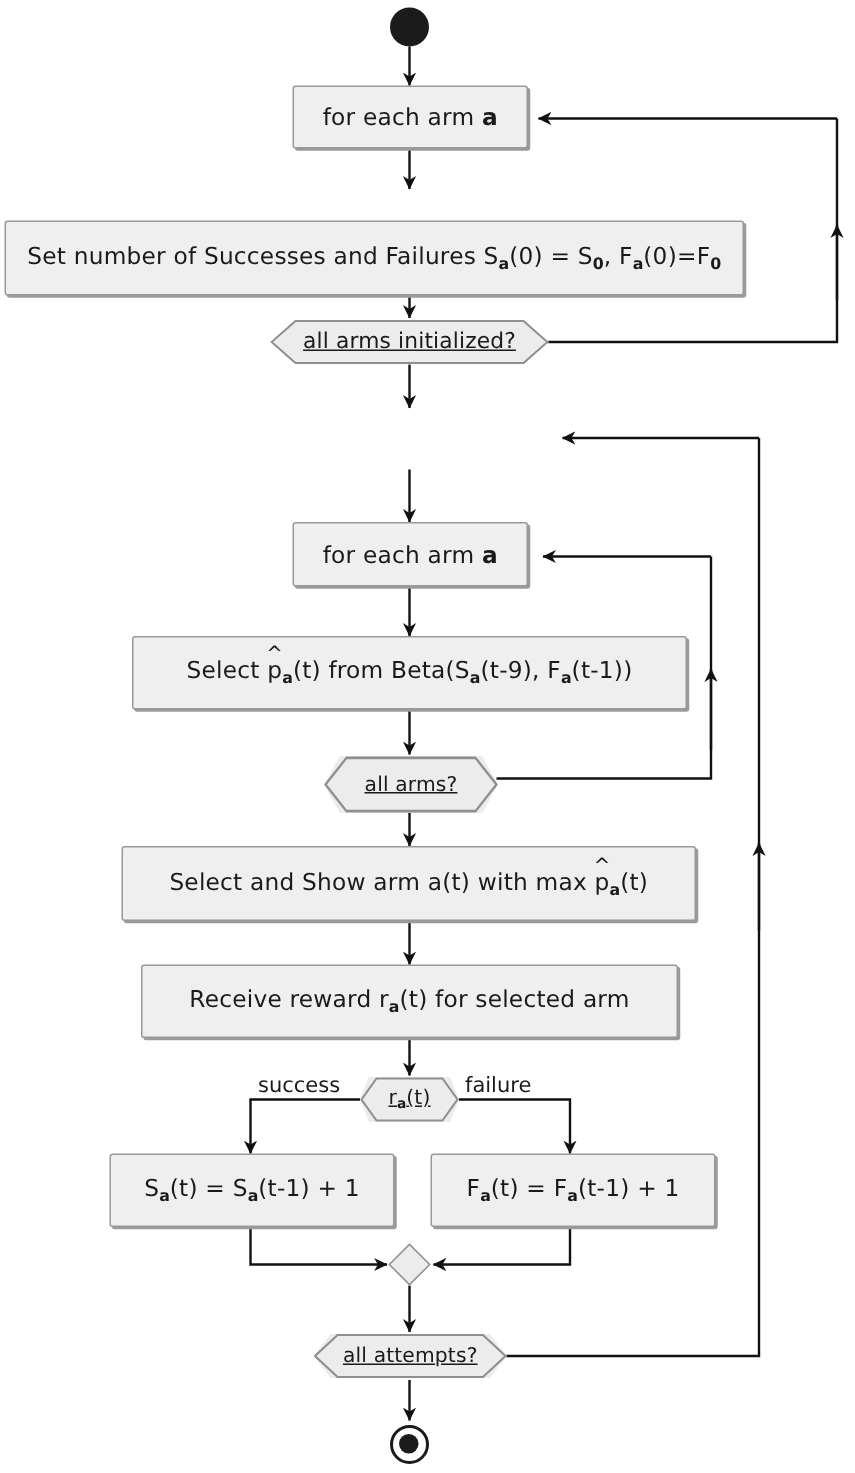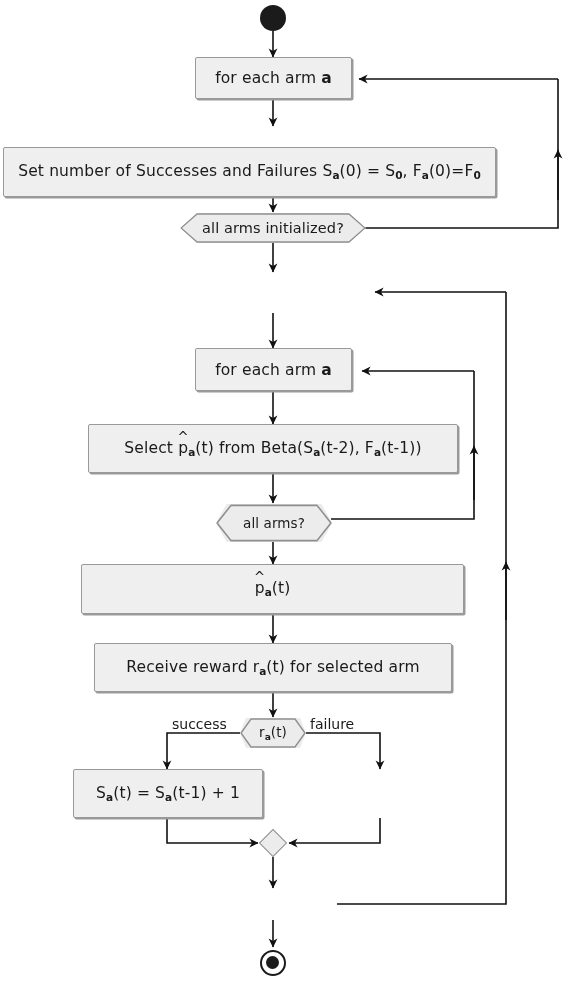--- a/index.html
+++ b/index.html
@@ -62,20 +62,21 @@
     background: #ececec;
     font-size: 14.5px;
     letter-spacing: 0.1px;
     clip-path: polygon(9% 0%, 91% 0%, 100% 50%, 91% 100%, 9% 100%, 0% 50%);
     border: 0;
     position: absolute;
     z-index: 2;
     display: flex;
     align-items: center;
     justify-content: center;
+    text-decoration: underline;
   }
   .hexagon .hex-outline {
     position: absolute;
     left: 0; top: 0;
     width: 100%;
     height: 100%;
     z-index: 0;
   }
   .hexagon .hex-label {
     position: relative;
@@ -231,51 +232,60 @@
     </svg>
     <span class="hex-label">all arms initialized?</span>
   </div>
 
 
   <div class="node activity loop-node" style="left:195px; top:348px; width:157px; height:43px;">
     <span><span>for each arm </span><span class="bold">a</span></span>
   </div>
 
   <div class="node activity" style="left:88px; top:424px; width:370px; height:49px;">
-    <span><span>Select </span><span class="hat-wrap"><span class="hat">^</span><span>p</span></span><span class="sub">a</span><span>(t) from Beta(S</span><span class="sub">a</span><span>(t-2), F</span><span class="sub">a</span><span>(t-1))</span></span>
+    <span><span>Select </span><span class="hat-wrap"><span class="hat">^</span><span>p</span></span><span class="sub">a</span><span>(t) from Beta(S</span><span class="sub">a</span><span>(t-9), F</span><span class="sub">a</span><span>(t-1))</span></span>
   </div>
 
   <div class="hexagon hex-small" style="left:216px; top:504px; width:116px; height:38px;">
     <svg class="hex-outline" viewBox="0 0 116 30" preserveAspectRatio="none">
       <polygon points="15,1 101,1 115,15 101,29 15,29 1,15" fill="#ececec" stroke="#8f8f8f" stroke-width="1.4"></polygon>
     </svg>
     <span class="hex-label">all arms?</span>
   </div>
 
   <div class="node activity" style="left:81px; top:564px; width:383px; height:50px;">
-    <span><span class="hat-wrap"><span class="hat">^</span><span>p</span></span><span class="sub">a</span><span>(t)</span></span>
+    <span><span>Select and Show arm a(t) with max </span><span class="hat-wrap"><span class="hat">^</span><span>p</span></span><span class="sub">a</span><span>(t)</span></span>
   </div>
 
   <div class="node activity" style="left:94px; top:643px; width:358px; height:49px;">
     <span><span>Receive reward r</span><span class="sub">a</span><span>(t) for selected arm</span></span>
   </div>
 
   <div class="hexagon hex-small" style="left:240px; top:718px; width:66px; height:30px;">
     <svg class="hex-outline" viewBox="0 0 66 30" preserveAspectRatio="none">
       <polygon points="11,1 55,1 65,15 55,29 11,29 1,15" fill="#ececec" stroke="#8f8f8f" stroke-width="1.4"></polygon>
     </svg>
     <span class="hex-label"><span>r</span><span class="sub">a</span><span>(t)</span></span>
   </div>
 
   <div class="edge-label" style="left:172px; top:716px;">success</div>
   <div class="edge-label" style="left:310px; top:716px;">failure</div>
 
   <div class="node activity" style="left:73px; top:769px; width:190px; height:49px;">
     <span><span>S</span><span class="sub">a</span><span>(t) = S</span><span class="sub">a</span><span>(t-1) + 1</span></span>
   </div>
 
+  <div class="node activity" style="left:287px; top:769px; width:190px; height:49px;">
+    <span><span>F</span><span class="sub">a</span><span>(t) = F</span><span class="sub">a</span><span>(t-1) + 1</span></span>
+  </div>
 
   <div class="merge-diamond" style="left:263px; top:833px;"></div>
 
+  <div class="hexagon hex-small" style="left:209px; top:889px; width:129px; height:30px;">
+    <svg class="hex-outline" viewBox="0 0 129 30" preserveAspectRatio="none">
+      <polygon points="16,1 113,1 128,15 113,29 16,29 1,15" fill="#ececec" stroke="#8f8f8f" stroke-width="1.4"></polygon>
+    </svg>
+    <span class="hex-label">all attempts?</span>
+  </div>
 
   <div class="end-node" style="left:260px; top:950px;"></div>
 
 </div>
 
 </body></html>

